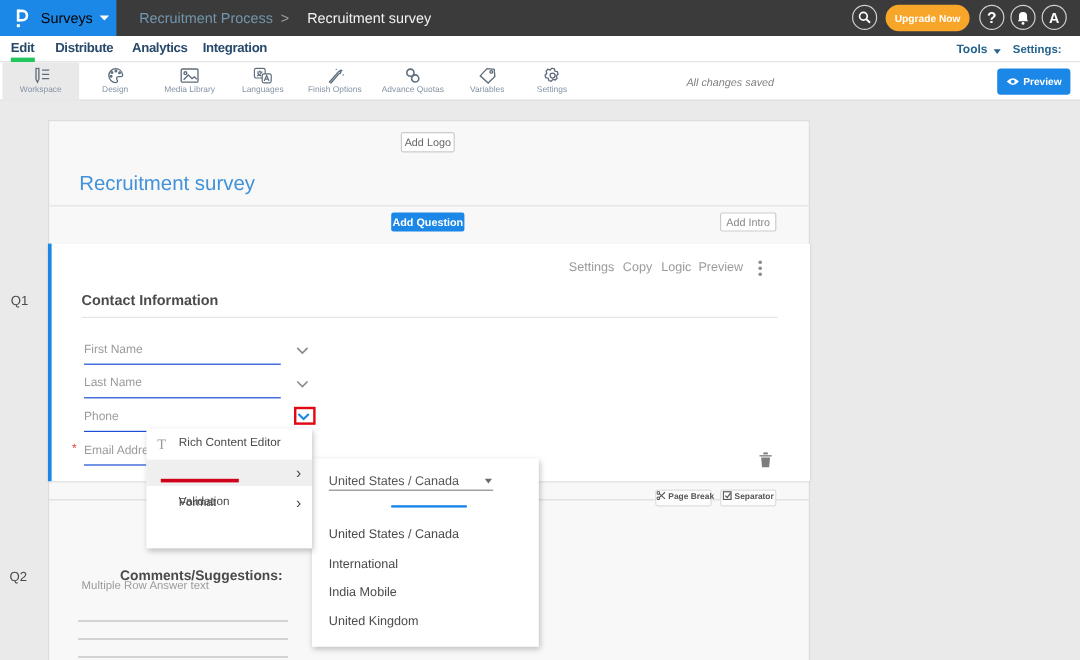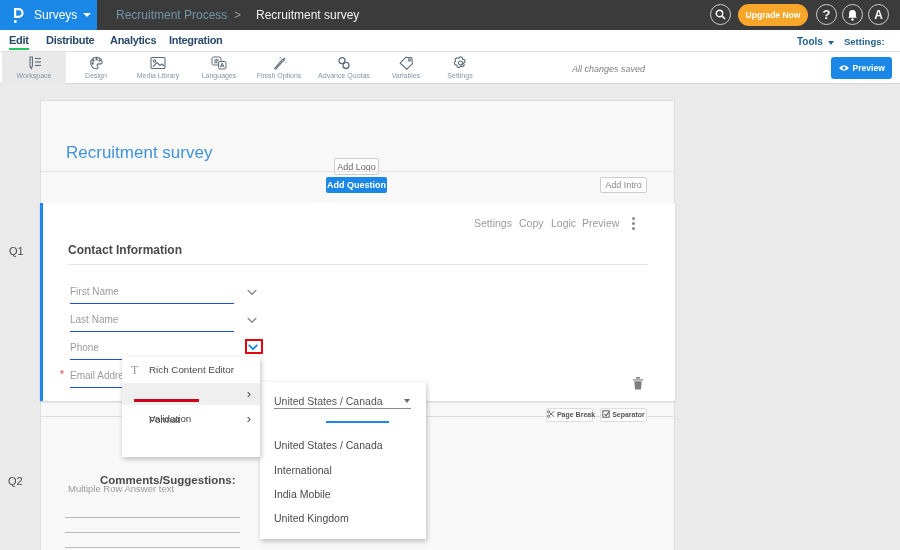--- a/index.html
+++ b/index.html
@@ -3,50 +3,50 @@
 <meta charset="utf-8">
 <style>
 * { margin:0; padding:0; box-sizing:border-box; }
 html,body { width:900px; height:550px; overflow:hidden; }
 body { font-family:"Liberation Sans", sans-serif; background:#eaeaea; position:relative; }
 
 
 .topbar { position:absolute; left:0; top:0; width:900px; height:30px; background:#3b3b3b; }
 .logo-box { position:absolute; left:0; top:0; width:97px; height:30px; background:#1b87e6; color:#fff; }
 .logo-box svg { position:absolute; left:13px; top:7px; }
-.logo-box .surveys { position:absolute; left:34px; top:8px; font-size:12px; color:#ffffff; }
+.logo-box .surveys { position:absolute; left:34px; top:8px; font-size:12px; color:#000000; }
 .logo-box .caret { position:absolute; left:83px; top:13px; width:0; height:0; border-left:4px solid transparent; border-right:4px solid transparent; border-top:4.5px solid #fff; }
 .crumb1 { position:absolute; left:116px; top:8px; font-size:12px; color:#7296ad; }
 .crumb-sep { position:absolute; left:234px; top:8px; font-size:12px; color:#9a9a9a; }
 .crumb2 { position:absolute; left:256px; top:8px; font-size:12px; color:#f2f2f2; }
 .circ { position:absolute; top:4px; width:21px; height:21px; border:1px solid #cfcfcf; border-radius:50%; color:#fff; text-align:center; }
 .upgrade { position:absolute; left:738px; top:4px; width:70px; height:22px; background:#f8a62a; border-radius:11px; color:#fff; font-size:8.5px; font-weight:bold; text-align:center; line-height:22px; }
 
 
 .tabsrow { position:absolute; left:0; top:30px; width:900px; height:22px; background:#fff; border-bottom:1px solid #e0e0e0; }
 .tab { position:absolute; top:4px; font-size:11px; font-weight:bold; letter-spacing:-0.3px; color:#27496b; white-space:nowrap; }
-.tab.active { border-bottom:2px solid #22c55e; padding-bottom:2px; }
+.tab.active { border-bottom:4px solid #22c55e; padding-bottom:2px; }
 .tools { position:absolute; top:6px; font-size:10.5px; font-weight:bold; color:#24638f; white-space:nowrap; }
 
 
 .toolbar { position:absolute; left:0; top:52px; width:900px; height:32px; background:#fff; border-bottom:1px solid #d8d8d8; }
 .titem { position:absolute; top:0; height:32px; text-align:center; }
 .titem.active { background:#e9e9e9; }
 .titem svg { display:block; margin:4px auto 0; }
 .titem .lbl { font-size:7px; color:#8494a5; display:block; margin-top:2px; }
 .saved { position:absolute; top:12px; font-size:9px; font-style:italic; color:#808080;text-align:center; }
 .urlbox { position:absolute; left:645px; top:5px; width:180px; height:22px; background:#fff; border:1px solid #c9c9c9; border-radius:2px; font-size:8.5px; color:#555; line-height:20px; white-space:nowrap; overflow:hidden; }
 .urlbox .pencil { position:absolute; right:0; top:0; width:23px; height:20px; background:#ededed; border-left:1px solid #c9c9c9; text-align:center; }
 .previewbtn { position:absolute; left:831px; top:5px; width:61px; height:22px; background:#1b87e6; border-radius:3px; color:#fff; font-size:8.5px; font-weight:bold; text-align:center; line-height:22px; }
 
 
 .content { position:absolute; left:0; top:84px; width:900px; height:466px; background:#eaeaea; }
 .container { position:absolute; left:40px; top:16px; width:635px; height:466px; background:#f8f8f8; border:1px solid #ddd; border-bottom:none; }
 
-.addlogo { position:absolute; left:334px; top:110px; width:45px; height:17px; background:#fff; border:1px solid #ccc; border-radius:2px; font-size:9px; color:#666; text-align:center; line-height:16px;margin-top:48px; }
+.addlogo { position:absolute; left:334px; top:110px; width:45px; height:17px; background:#fff; border:1px solid #ccc; border-radius:2px; font-size:9px; color:#666; text-align:center; line-height:16px; }
 .title { position:absolute; left:66px; top:143px; font-size:17px; color:#4192d9; }
 .divider1 { position:absolute; left:41px; top:171px; width:633px; height:1px; background:#e2e2e2; }
 .addq { position:absolute; left:326px; top:177px; width:61px; height:16px; background:#1b87e6; border-radius:2px; color:#fff; font-size:9px; font-weight:bold; text-align:center; line-height:16px; }
 .addintro { position:absolute; left:600px; top:177px; width:47px; height:16px; background:#fff; border:1px solid #ccc; border-radius:2px; color:#888; font-size:9px; text-align:center; line-height:15px; }
 
 .q1card { position:absolute; left:40px; top:203px; width:635px; height:198px; background:#fff; border-left:3px solid #1b87e6; box-shadow:0 1px 2px rgba(0,0,0,0.18); }
 .qlabel { position:absolute; font-size:11px; color:#4a4a4a; }
 .q1links { position:absolute; top:217px; font-size:10.5px; color:#9b9b9b; }
 .q1title { position:absolute; left:68px; top:243px; font-size:12px; font-weight:bold; color:#4a4a4a; }
 .divider2 { position:absolute; left:68px; top:264px; width:580px; height:1px; background:#e5e5e5; }
@@ -64,21 +64,21 @@
 .mrow { position:absolute; left:68px; top:483px; font-size:9.5px; color:#9b9b9b; }
 .mline { position:absolute; left:65px; width:175px; height:1px; background:#bbb; }
 
 
 .redbox { position:absolute; left:245px; top:339px; width:18px; height:15px; border:2px solid #e30613; }
 .menu { position:absolute; left:122px; top:357px; width:138px; height:100px; background:#fff; box-shadow:1px 2px 5px rgba(0,0,0,0.25); z-index:5; }
 .mitem { position:absolute; left:0; width:138px; height:23px; font-size:9.8px; color:#4a4a4a; }
 .mitem .txt { position:absolute; left:27px; top:3px; }
 .mitem .arrow { position:absolute; right:9px; top:1px; color:#4a4a4a; font-size:13px; }
 .redline { position:absolute; left:12px; top:42px; width:65px; height:2.5px; background:#d0021b; z-index:6; }
-.submenu { position:absolute; left:260px; top:382px; width:166px; height:157px; background:#fff; box-shadow:1px 2px 5px rgba(0,0,0,0.25); z-index:4; }
+.submenu { position:absolute; left:260px; top:382px; width:189px; height:157px; background:#fff; box-shadow:1px 2px 5px rgba(0,0,0,0.25); z-index:4; }
 .sel-txt { position:absolute; left:14px; top:13px; font-size:10.5px; color:#555; }
 .sel-line { position:absolute; left:14px; top:26px; width:137px; height:1px; background:#8a8a8a; }
 .sel-caret { position:absolute; left:144px; top:17px; width:0; height:0; border-left:3.5px solid transparent; border-right:3.5px solid transparent; border-top:4px solid #6a6a6a; }
 .blueline { position:absolute; left:66px; top:39px; width:63px; height:2px; background:#1b87e6; }
 .sopt { position:absolute; left:14px; font-size:10.5px; color:#4a4a4a; }
 </style>
 </head>
 <body>
 
 <div class="topbar">

